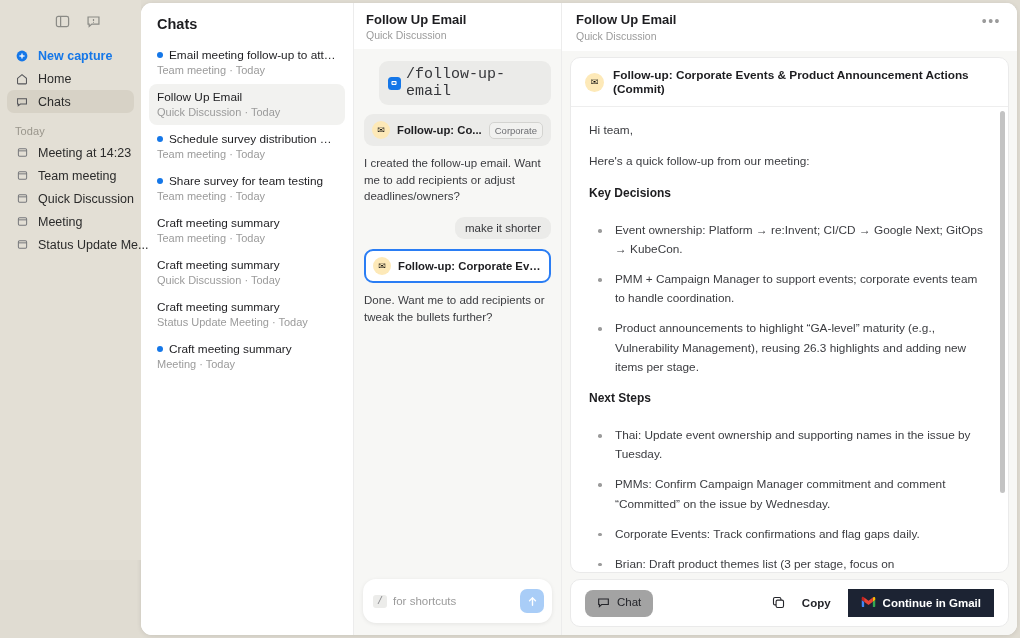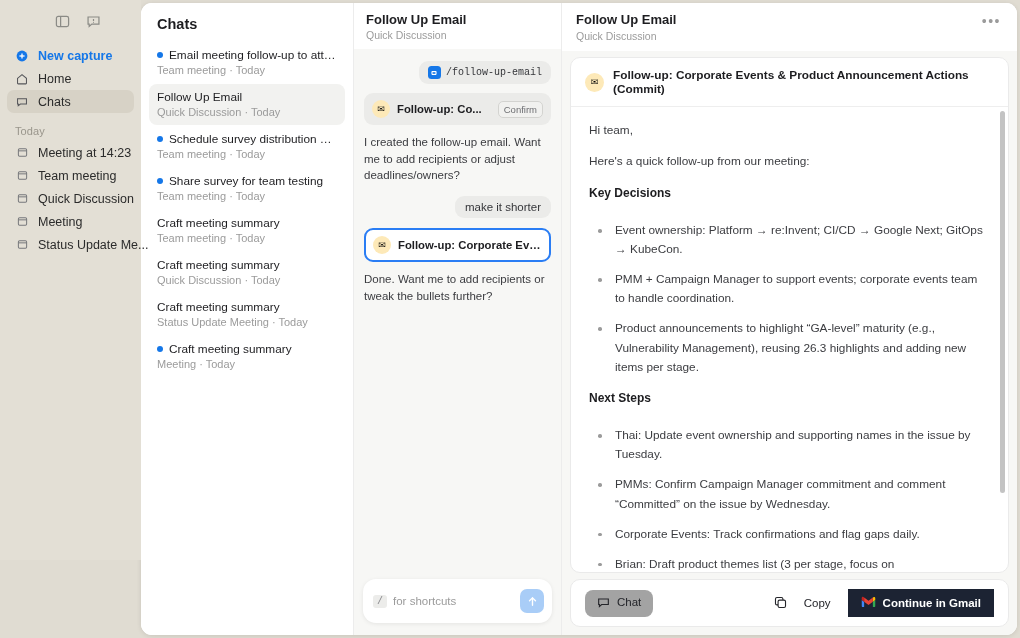--- a/index.html
+++ b/index.html
@@ -170,21 +170,21 @@
 
   .convo-body {
     flex: 1;
     padding: 12px 10px;
     overflow: hidden;
   }
   .bubble-user {
     background: #ebebe9;
     border-radius: 9px;
     padding: 5px 9px;
-    font-size: 10px;
+    font-size: 15px;
     color: #35363a;
     display: inline-flex;
     align-items: center;
     gap: 5px;
     float: right;
     clear: both;
     max-width: 92%;
     font-family: "Liberation Mono", monospace;
     margin-bottom: 9px;
   }
@@ -386,21 +386,21 @@
     border-radius: 8px;
     padding: 6px 12px;
     font-size: 11.5px;
     color: #24252a;
     font-weight: 500;
     cursor: pointer;
   }
   .footer-right { display: flex; align-items: center; gap: 13px; }
   .btn-copy {
     display: flex; align-items: center; gap: 17px;
-    font-size: 11.5px; color: #24252a; font-weight: 400;
+    font-size: 11.5px; color: #24252a; font-weight: 700;
     cursor: pointer; padding: 6px 4px;
   }
   .btn-gmail {
     display: flex; align-items: center; gap: 7px;
     background: #1c2333;
     color: #ffffff;
     border-radius: 0;
     padding: 7px 13px;
     font-size: 11.5px;
     font-weight: 700;
@@ -592,21 +592,21 @@
                 <rect x="1.8" y="2.6" width="6.4" height="4.8" rx="1" fill="#fff"></rect>
                 <rect x="3.2" y="4" width="3.6" height="2" fill="#1577e8"></rect>
               </svg>
           </span>
           <span>/follow-up-email</span>
         </div>
 
         <div class="card-ref">
           <span class="mail-ico">✉</span>
           <span class="card-ref-title">Follow-up: Co...</span>
-          <span class="badge-outdated">Confirm</span>
+          <span class="badge-outdated">Corporate</span>
         </div>
 
         <div class="msg-text">I created the follow-up email. Want me to add recipients or adjust deadlines/owners?</div>
 
         <div class="bubble-plain">make it shorter</div>
 
         <div class="card-ref selected">
           <span class="mail-ico">✉</span>
           <span class="card-ref-title">Follow-up: Corporate Eve...</span>
         </div>

